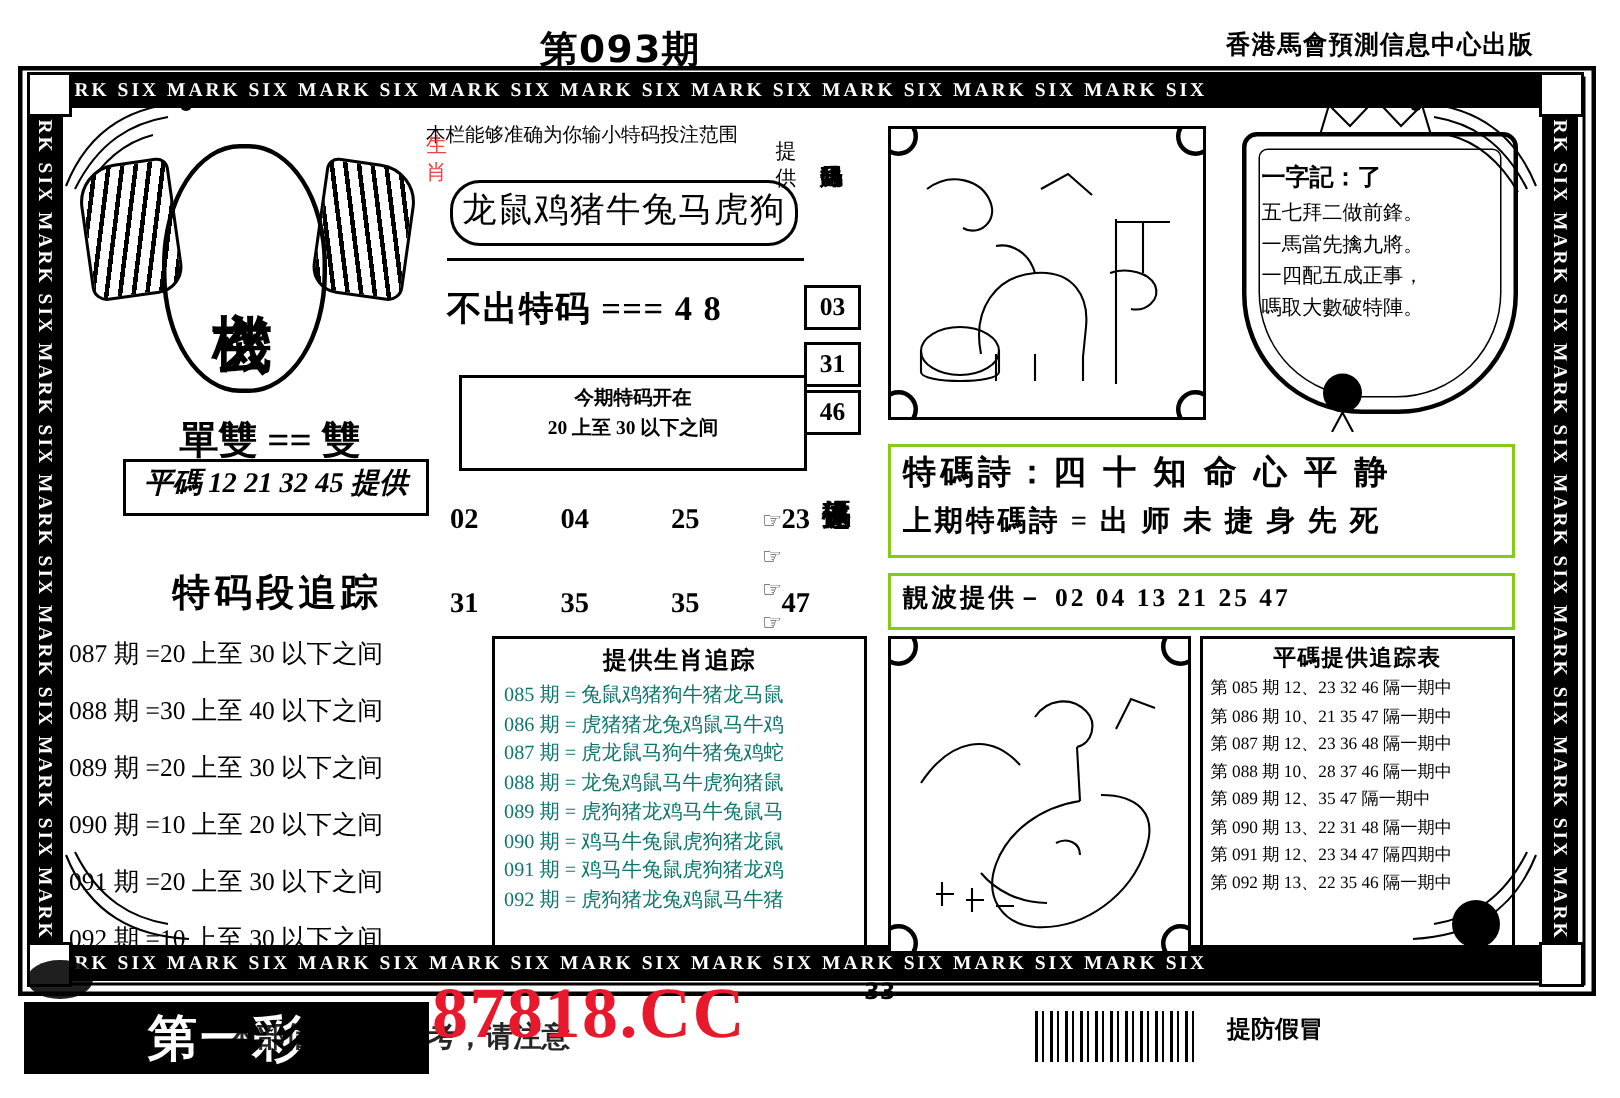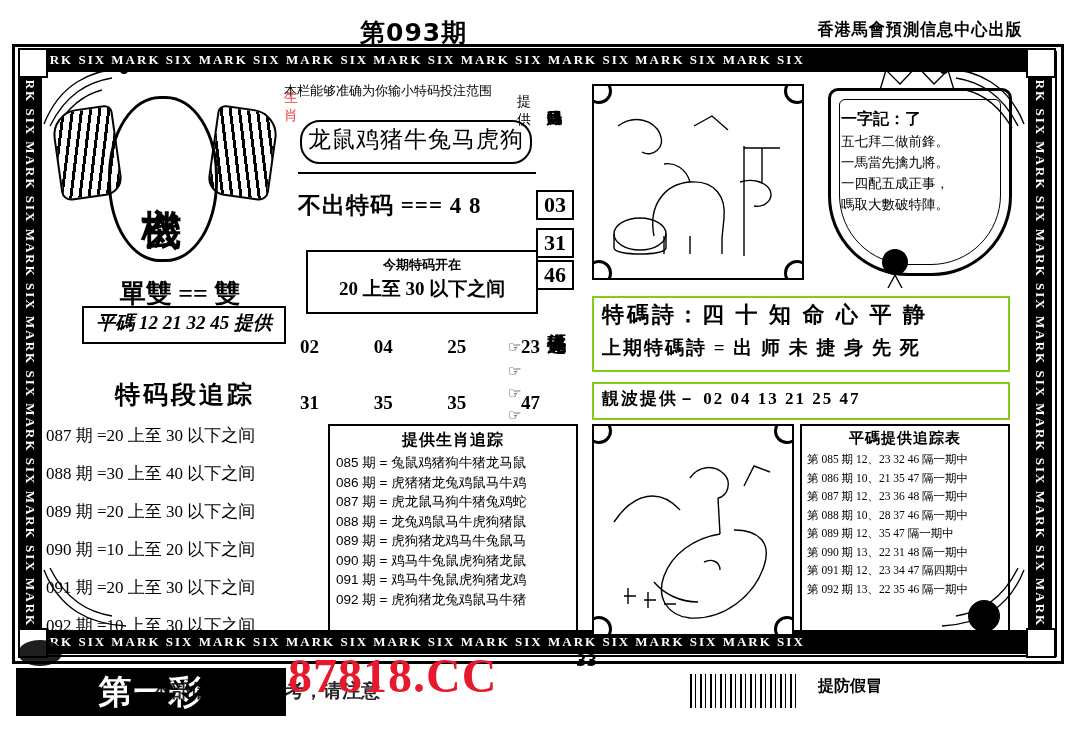--- a/index.html
+++ b/index.html
@@ -132,21 +132,21 @@
   .mid-rule{position:absolute;left:298px;top:172px;width:238px;height:0;border-top:2px solid #000;}
   .mid-box{
     position:absolute;left:306px;top:250px;width:228px;height:60px;
     border:2px solid #000;
   }
   .mid-box .l1,.mid-box .l2{
     text-align:center;font-weight:bold;color:#000;
     font-family:"Liberation Serif","DejaVu Serif",serif;
   }
   .mid-box .l1{font-size:13px;margin-top:4px;}
-  .mid-box .l2{font-size:19px;margin-top:2px;}
+  .mid-box .l2{font-size:13px;margin-top:2px;}
   .mid-nums{
     position:absolute;left:300px;top:336px;width:240px;
     display:flex;justify-content:space-between;
     font-size:19px;font-weight:bold;color:#000;
     font-family:"Liberation Serif","DejaVu Serif",serif;
   }
   .mid-nums2{
     position:absolute;left:300px;top:392px;width:240px;
     display:flex;justify-content:space-between;
     font-size:19px;font-weight:bold;color:#000;
@@ -156,33 +156,33 @@
   
   .zbox{
     position:absolute;left:328px;top:424px;width:246px;height:208px;
     border:2px solid #000;
   }
   .zbox h4{
     margin:4px 0 2px;text-align:center;font-size:16px;font-weight:bold;color:#000;
     font-family:"Liberation Serif","DejaVu Serif",serif;letter-spacing:1px;
   }
   .zrow{
-    font-size:13.5px;color:#000000;padding:0 6px;line-height:19.5px;white-space:nowrap;
-    font-family:Liberation Sans, sans-serif;
+    font-size:13.5px;color:#0f766e;padding:0 6px;line-height:19.5px;white-space:nowrap;
+    font-family:Liberation Serif, serif;
   }
 
   
   .col-label{
     position:absolute;left:544px;top:84px;width:20px;
     font-size:15px;line-height:1.25;text-align:center;color:#000;font-weight:bold;
   }
   .numcell{
     position:absolute;left:536px;width:34px;height:26px;border:2px solid #000;
     display:flex;align-items:center;justify-content:center;
-    font-size:22px;font-weight:bold;color:#000;
+    font-size:17px;font-weight:bold;color:#000;
     font-family:"Liberation Serif","DejaVu Serif",serif;
   }
   .col-label2{
     position:absolute;left:544px;top:300px;width:22px;
     font-size:19px;line-height:1.35;text-align:center;color:#000;font-weight:bold;
     font-family:"Liberation Serif","DejaVu Serif",serif;
   }
   .hand{
     position:absolute;left:508px;font-size:15px;color:#000;
   }

